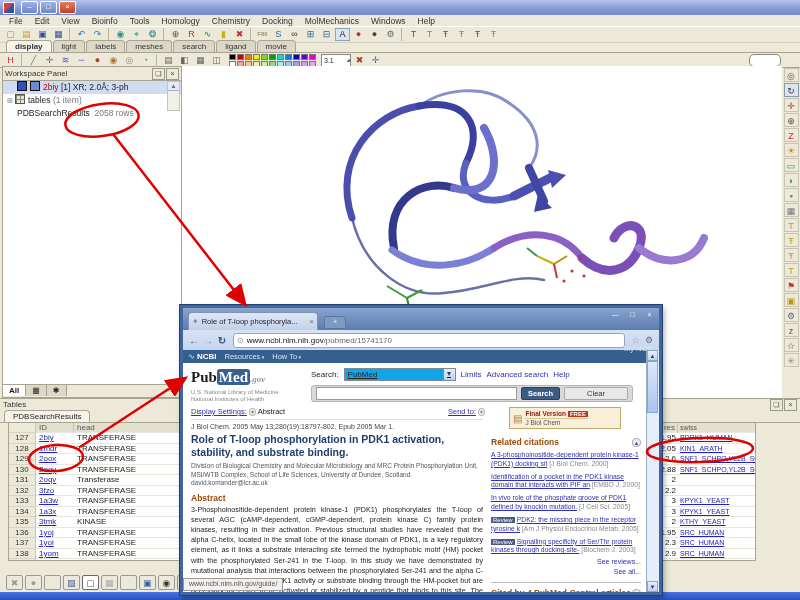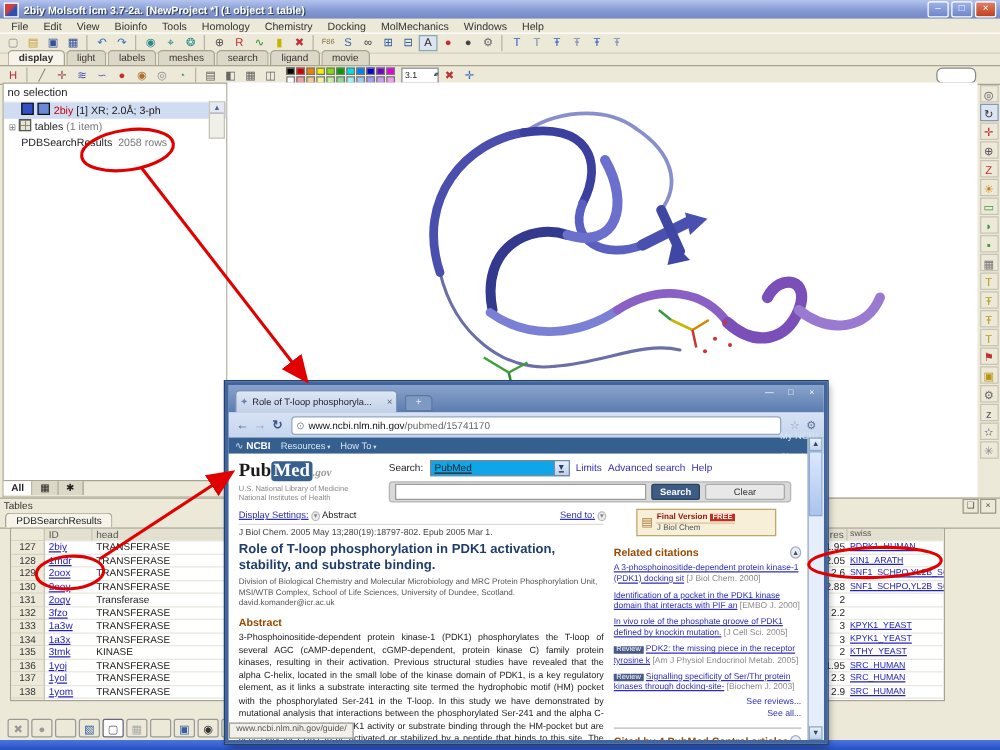--- a/index.html
+++ b/index.html
@@ -158,21 +158,20 @@
   
   #anno{left:0;top:0;width:800px;height:600px;z-index:50;pointer-events:none;}
 </style>
 </head>
 <body>
 
 <div id="screen">
 
   <div id="titlebar" class="abs">
     <div id="titleicon"></div>
-    <div id="wintitle">2biy Molsoft icm 3.7-2a. [NewProject *] (1 object 1 table)</div>
     <div class="winctl">–</div>
     <div class="winctl">□</div>
     <div class="winctl close">×</div>
   </div>
 
   <div id="menubar" class="abs">
       <span class="menu-item">File</span>
       <span class="menu-item">Edit</span>
       <span class="menu-item">View</span>
       <span class="menu-item">Bioinfo</span>
@@ -276,21 +275,25 @@
       </span>
     <span id="spinner">3.1</span>
     <span style="display:flex;gap:1px;">
         <span class="tbtn" style="color: rgb(192, 48, 48);">✖</span>
         <span class="tbtn" style="color: rgb(58, 111, 191);">✛</span>
       </span>
     <span class="mini-input" style="margin-left:auto;margin-right:22px;"></span>
   </div>
 
   <div id="workspace" class="abs">
-    <div id="ws-sel">no selection</div>
+    <div id="ws-head">
+      <span id="ws-title">Workspace Panel</span>
+      <span class="panelbtn">❏</span>
+      <span class="panelbtn">×</span>
+    </div>
     <div id="ws-scroll"></div>
     <div class="wsrow child selected">
       <span class="cube" style="background:#3350c0"></span><span class="cube" style="background:#6a8ad8"></span><span class="red-id">2biy</span>&nbsp;<span>[1] XR; 2.0Å; 3-ph</span>
     </div>
     <div class="wsrow">
       <span class="exp"></span><span class="tbl"></span><span>tables</span>&nbsp;<span class="grey">(1 item)</span>
     </div>
     <div class="wsrow child">
       <span>PDBSearchResults</span>&nbsp;&nbsp;<span class="grey">2058 rows</span>
     </div>

